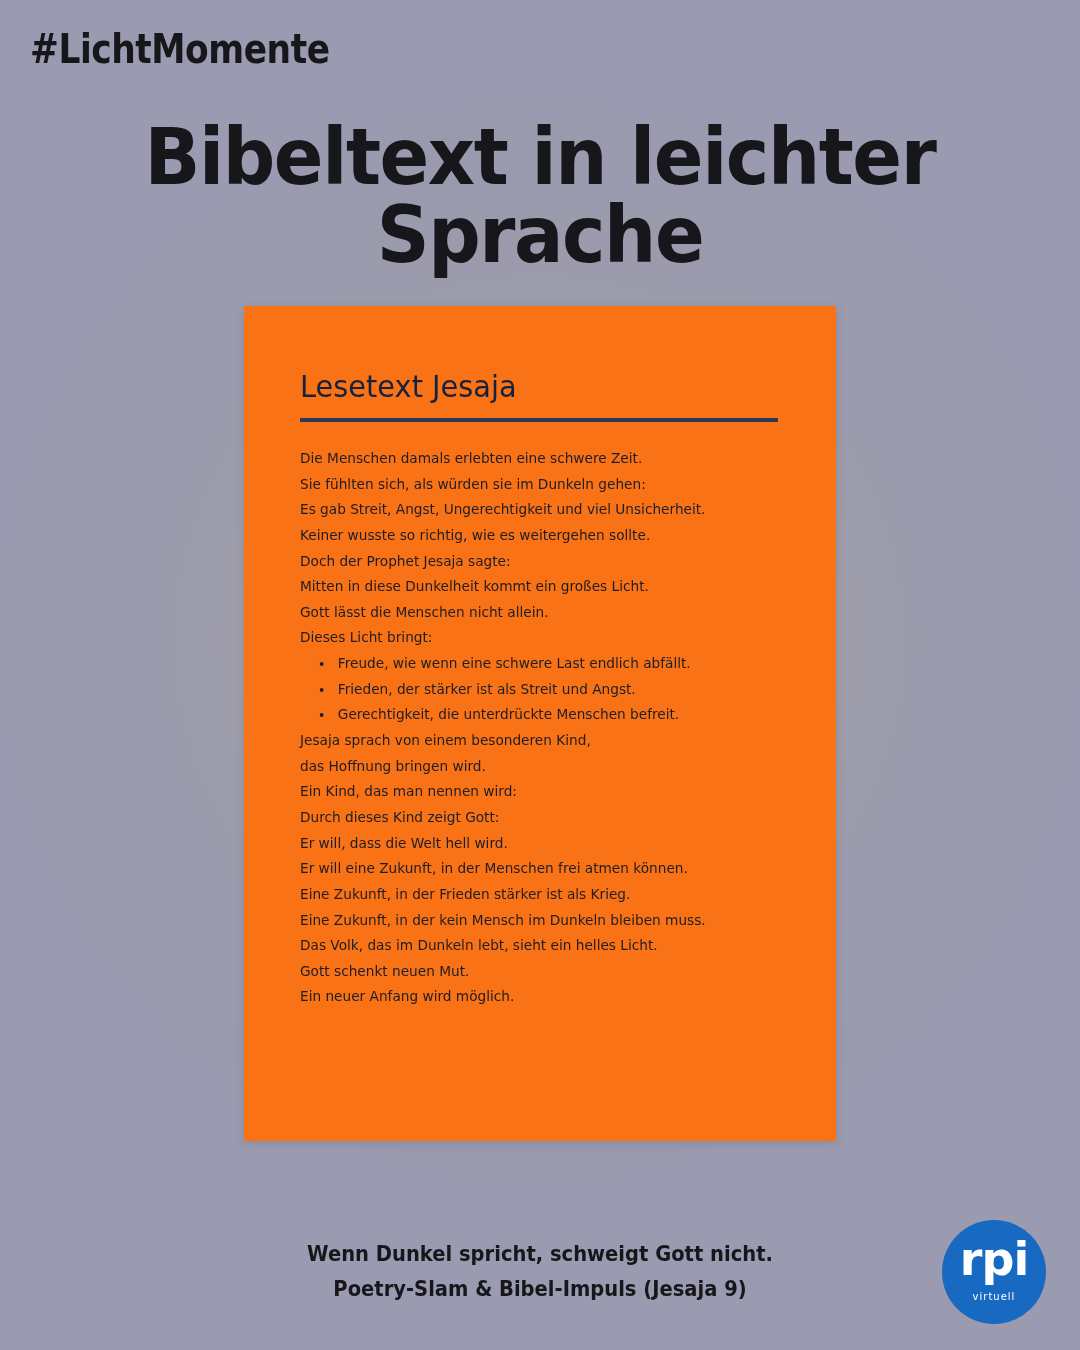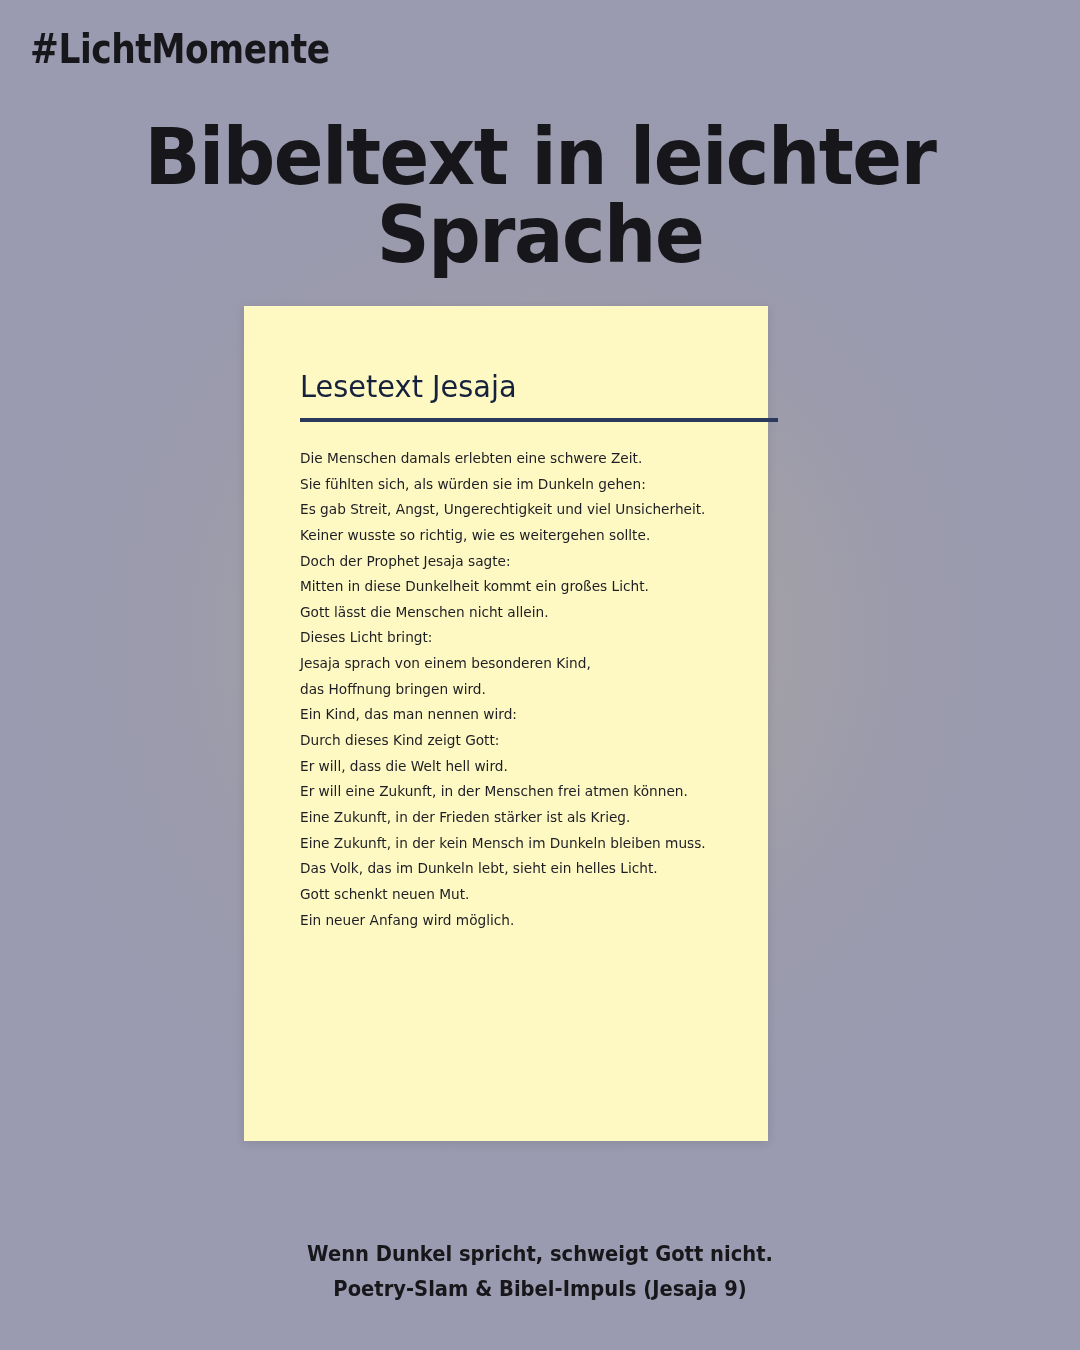--- a/index.html
+++ b/index.html
@@ -63,23 +63,23 @@
     line-height: 1.0;
     letter-spacing: -1.5px;
     color: #17171b;
     transform: scaleX(0.94);
   }
 
   .card {
     position: absolute;
     left: 244px;
     top: 306px;
-    width: 524px;
+    width: 592px;
     height: 835px;
-    background: #fef9c3;
+    background: #f97316;
     box-shadow: 0 2px 10px rgba(0,0,0,0.10);
   }
 
   .card-inner {
     padding: 62px 56px 0 56px;
   }
 
   .card-title {
     font-family: "DejaVu Sans", sans-serif;
     font-weight: 400;
@@ -186,20 +186,25 @@
       <div class="body-text">
         <p>Die Menschen damals erlebten eine schwere Zeit.</p>
         <p>Sie fühlten sich, als würden sie im Dunkeln gehen:</p>
         <p>Es gab Streit, Angst, Ungerechtigkeit und viel Unsicherheit.</p>
         <p>Keiner wusste so richtig, wie es weitergehen sollte.</p>
         <p>Doch der Prophet Jesaja sagte:</p>
         <p>Mitten in diese Dunkelheit kommt ein großes Licht.</p>
         <p>Gott lässt die Menschen nicht allein.</p>
         <p>Dieses Licht bringt:</p>
 
+        <ul>
+          <li>Freude, wie wenn eine schwere Last endlich abfällt.</li>
+          <li>Frieden, der stärker ist als Streit und Angst.</li>
+          <li>Gerechtigkeit, die unterdrückte Menschen befreit.</li>
+        </ul>
 
         <p>Jesaja sprach von einem besonderen Kind,</p>
         <p>das Hoffnung bringen wird.</p>
         <p>Ein Kind, das man nennen wird:</p>
 
 
         <p>Durch dieses Kind zeigt Gott:</p>
         <p>Er will, dass die Welt hell wird.</p>
         <p>Er will eine Zukunft, in der Menschen frei atmen können.</p>
         <p>Eine Zukunft, in der Frieden stärker ist als Krieg.</p>
@@ -209,14 +214,18 @@
         <p>Ein neuer Anfang wird möglich.</p>
       </div>
     </div>
   </div>
 
   <div class="footer">
     <div>Wenn Dunkel spricht, schweigt Gott nicht.</div>
     <div>Poetry-Slam &amp; Bibel-Impuls (Jesaja 9)</div>
   </div>
 
+  <div class="logo">
+    <div class="rpi">rpi</div>
+    <div class="virtuell">virtuell</div>
+  </div>
 
 </div>
 
 </body></html>

